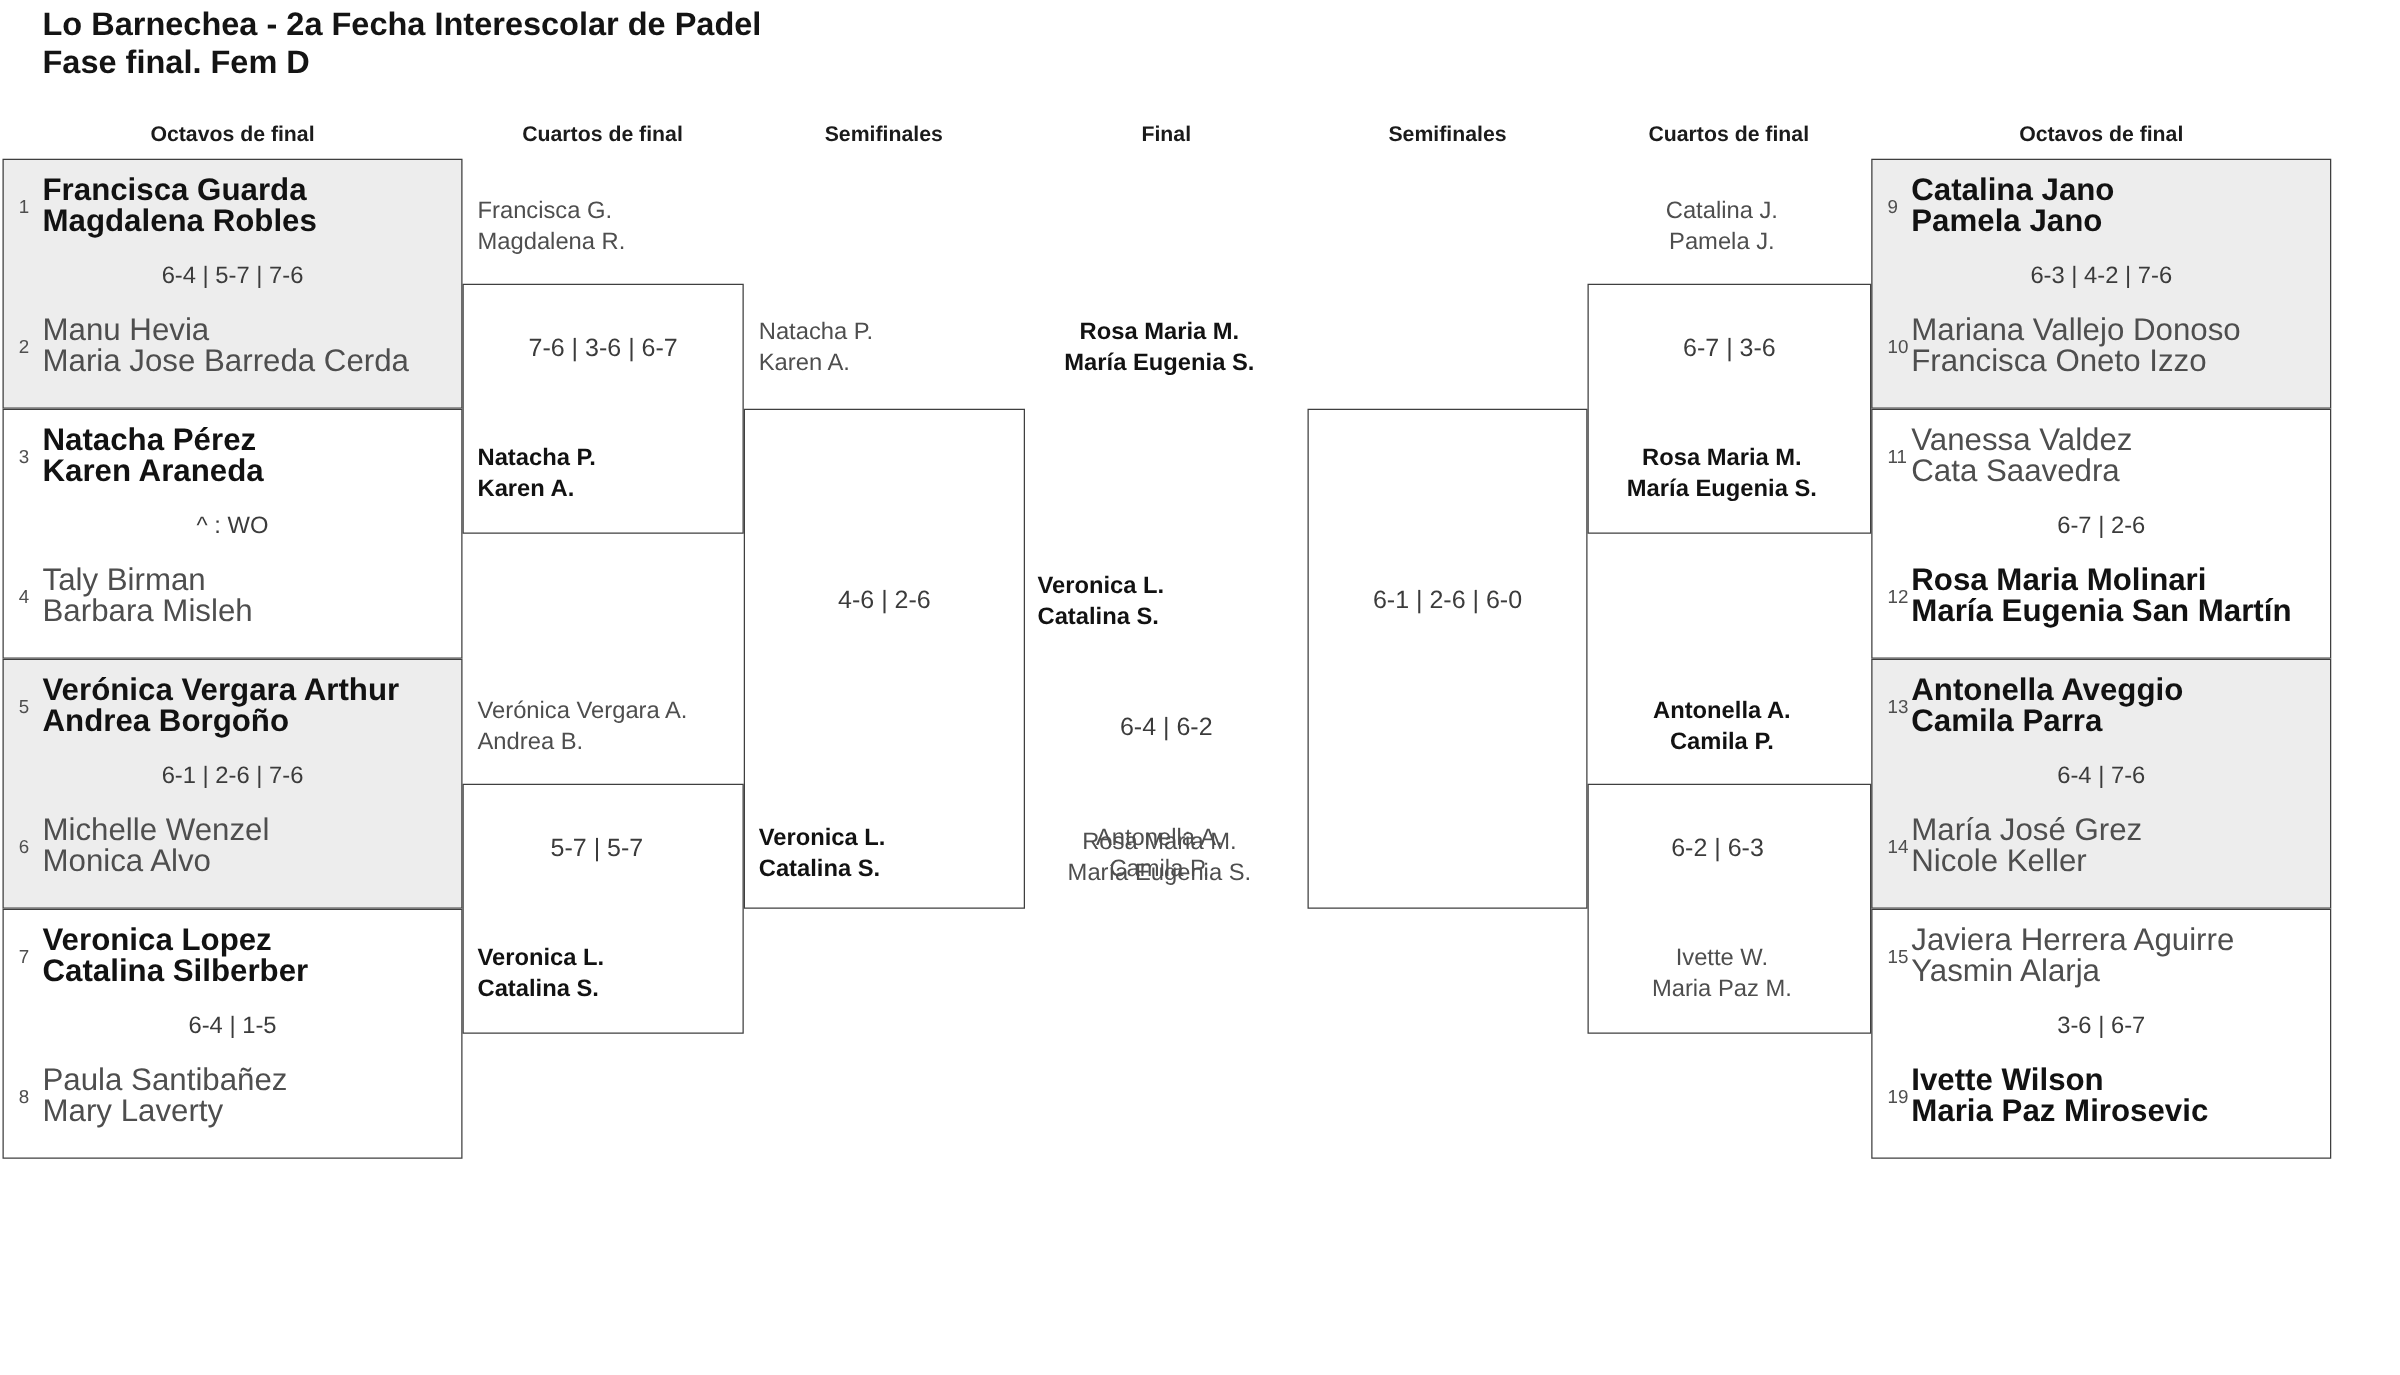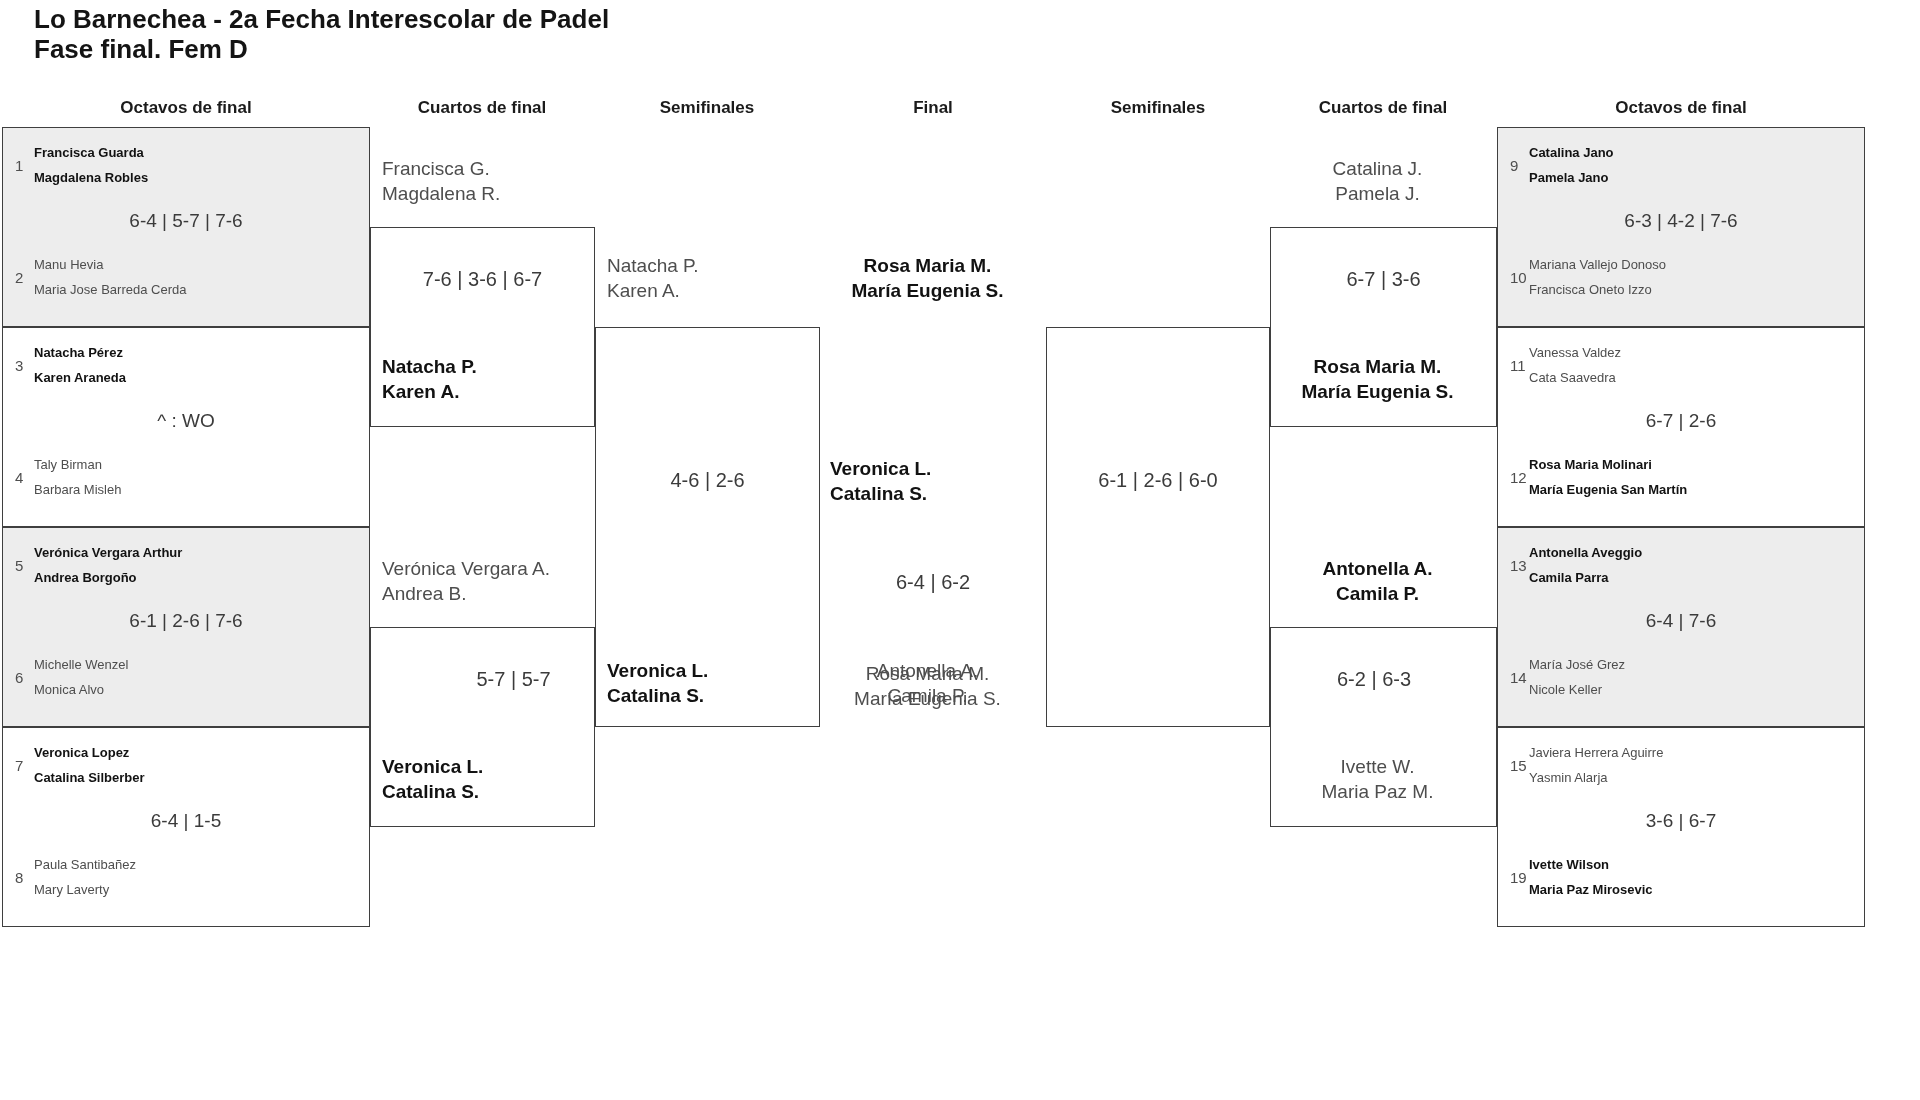--- a/index.html
+++ b/index.html
@@ -24,21 +24,21 @@
   
   .obox{
     position:absolute;width:368px;height:200px;box-sizing:border-box;border:1px solid #3f3f3f;
     display:flex;flex-direction:column;justify-content:space-between;padding:12px 12px 24px 12px;background:#ffffff;
   }
   .obox.shade{background:#ededed;}
   .rect{position:absolute;box-sizing:border-box;border:1px solid #3f3f3f;background:transparent;}
   
   .team{display:flex;align-items:center;}
   .seed{flex:0 0 19px;font-size:15px;color:#4e4e4e;}
-  .names{font-size:13px;line-height:25px;color:#4e4e4e;}
+  .names{font-size:25px;line-height:25px;color:#4e4e4e;}
   .names.winner{font-weight:700;color:#121212;}
   .score{width:100%;text-align:center;font-size:19px;color:#3b3b3b;}
   
   .pair-label{position:absolute;font-size:19px;line-height:25px;color:#4e4e4e;}
   .pair-label.winner{font-weight:700;color:#121212;}
   .pair-label.right{text-align:center;width:215px;}
   .round-score{position:absolute;text-align:center;font-size:20px;color:#3b3b3b;}
 </style>
 </head>
 <body>
@@ -217,21 +217,21 @@
   <div class="round-score" style="left:370px;top:268px;width:225px;">7-6 | 3-6 | 6-7</div>
   <div class="pair-label winner" style="left:382px;top:354px;">
     <div>Natacha P.</div>
     <div>Karen A.</div>
   </div>
 
   <div class="pair-label" style="left:382px;top:556px;">
     <div>Verónica Vergara A.</div>
     <div>Andrea B.</div>
   </div>
-  <div class="round-score" style="left:370px;top:668px;width:215px;margin-left:36px;">5-7 | 5-7</div>
+  <div class="round-score" style="left:370px;top:668px;width:215px;">5-7 | 5-7</div>
   <div class="pair-label winner" style="left:382px;top:754px;">
     <div>Veronica L.</div>
     <div>Catalina S.</div>
   </div>
 
   <div class="pair-label" style="left:607px;top:253px;">
     <div>Natacha P.</div>
     <div>Karen A.</div>
   </div>
   <div class="round-score" style="left:595px;top:469px;width:225px;">4-6 | 2-6</div>

